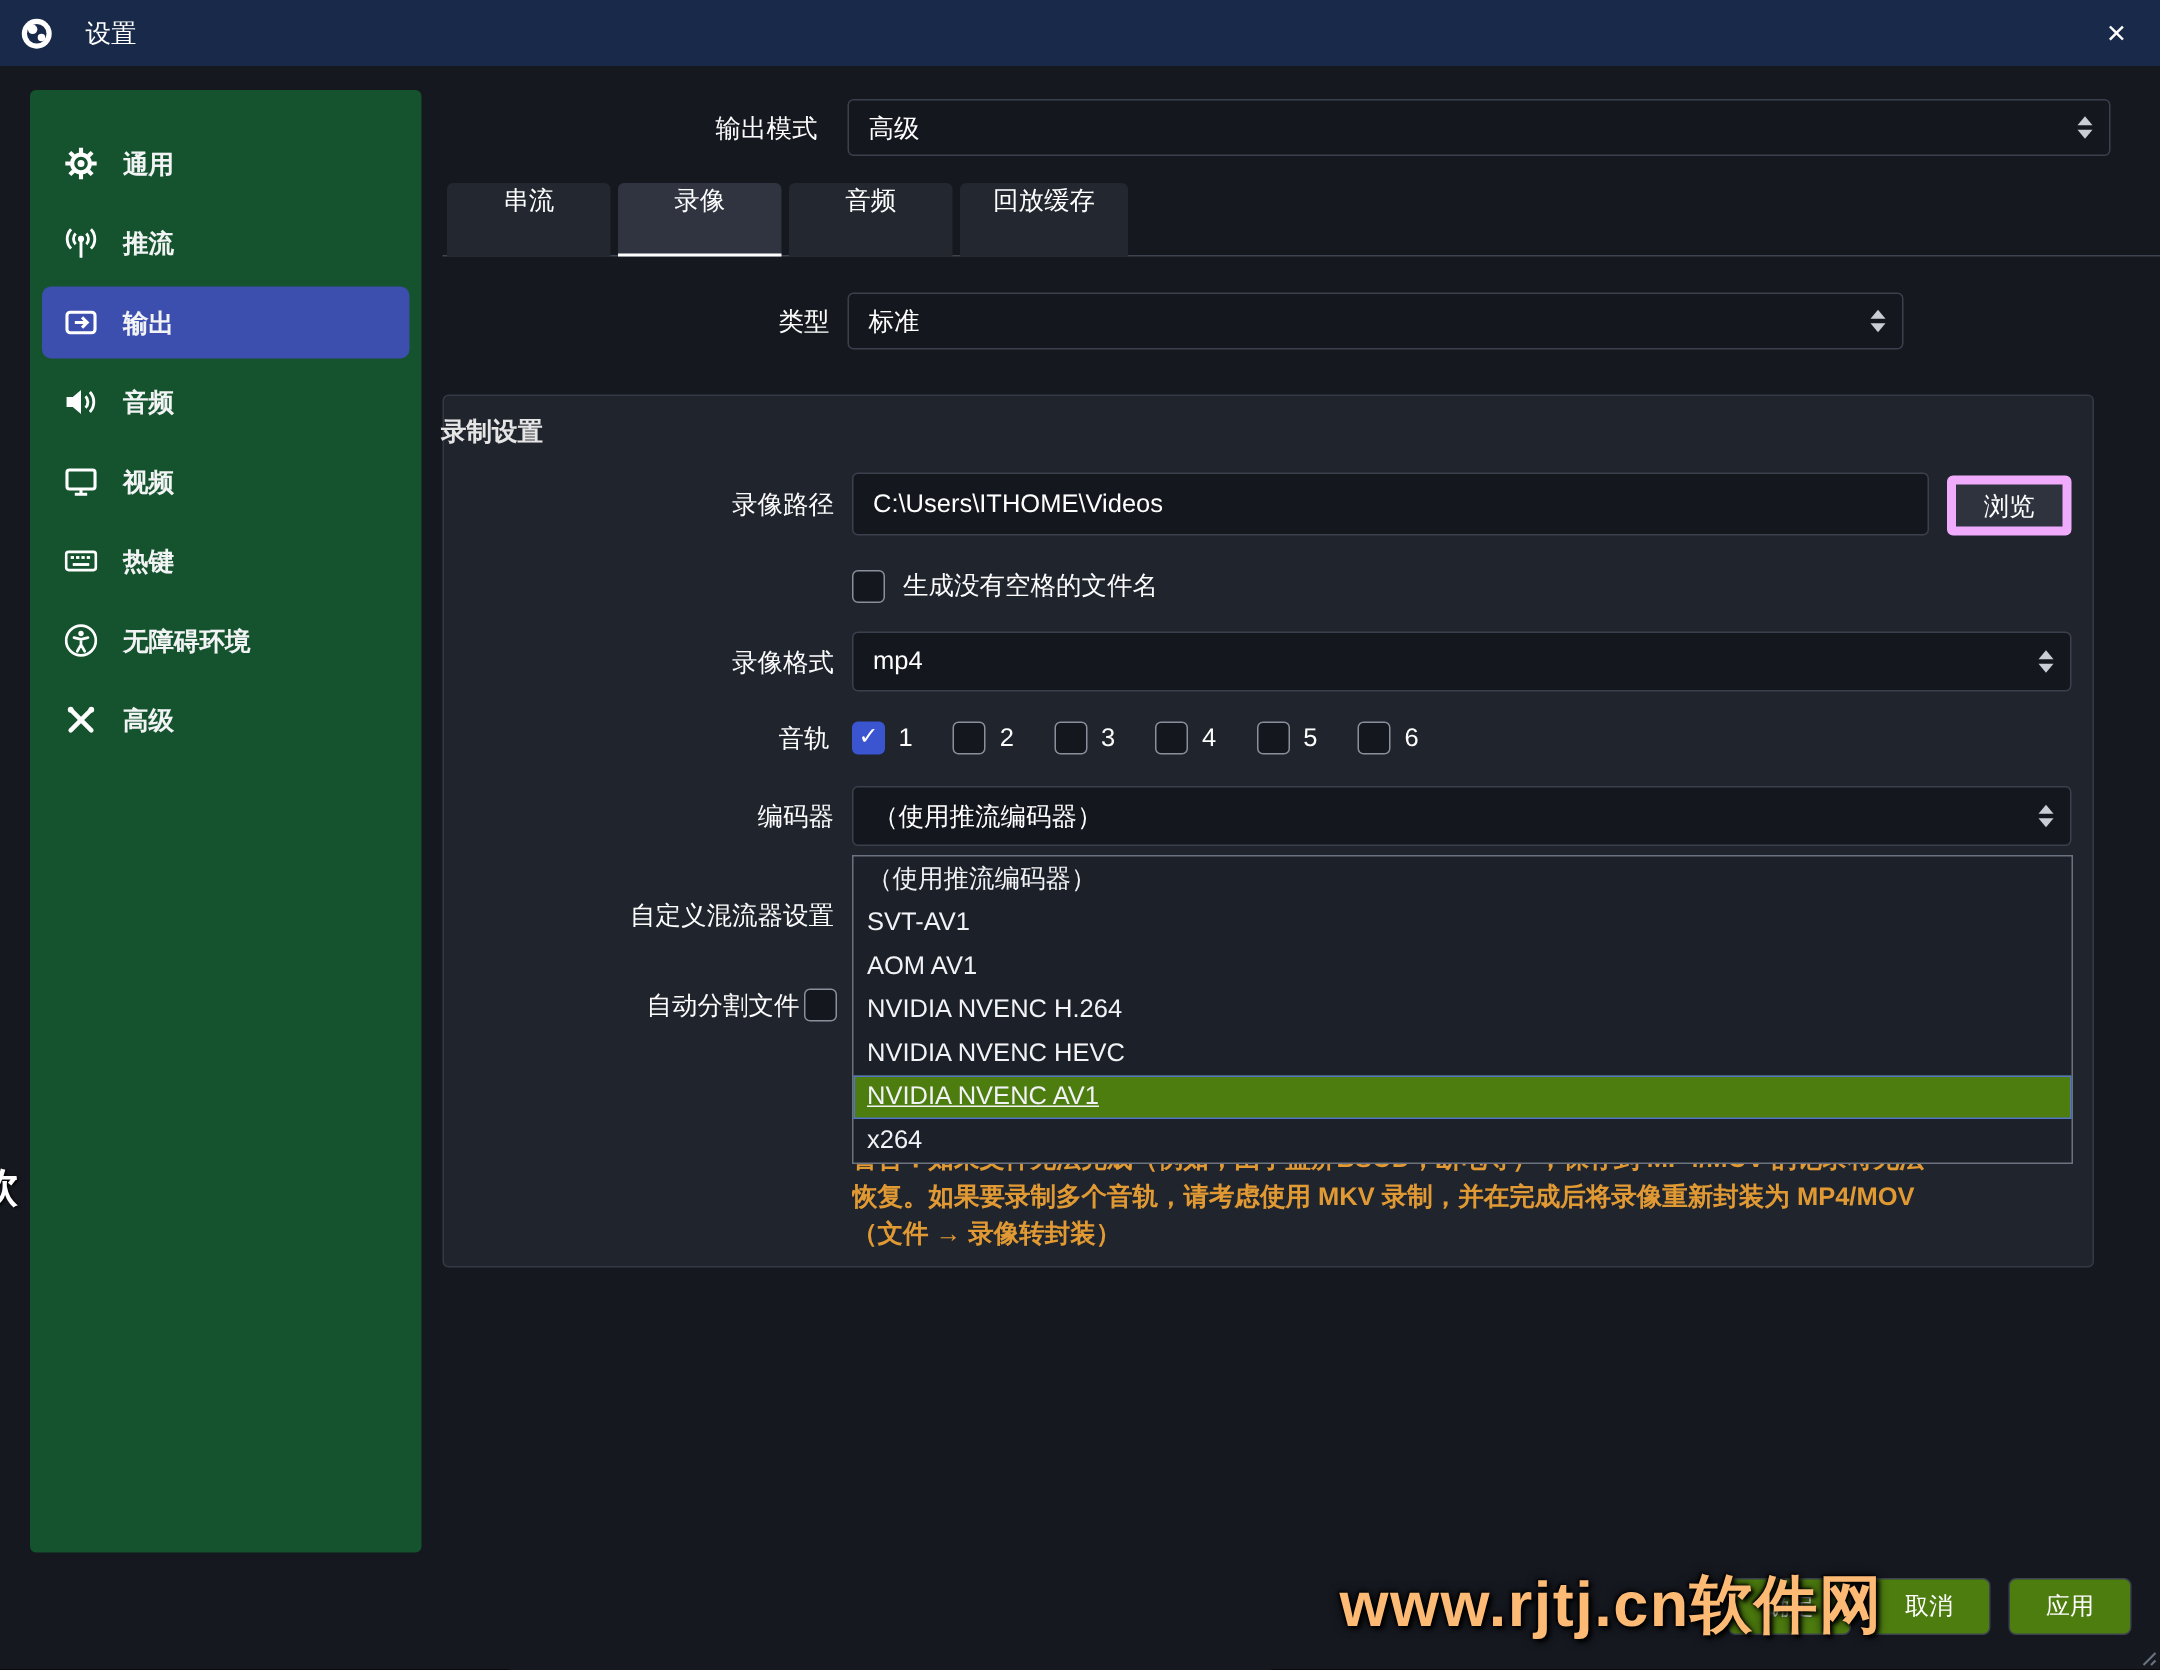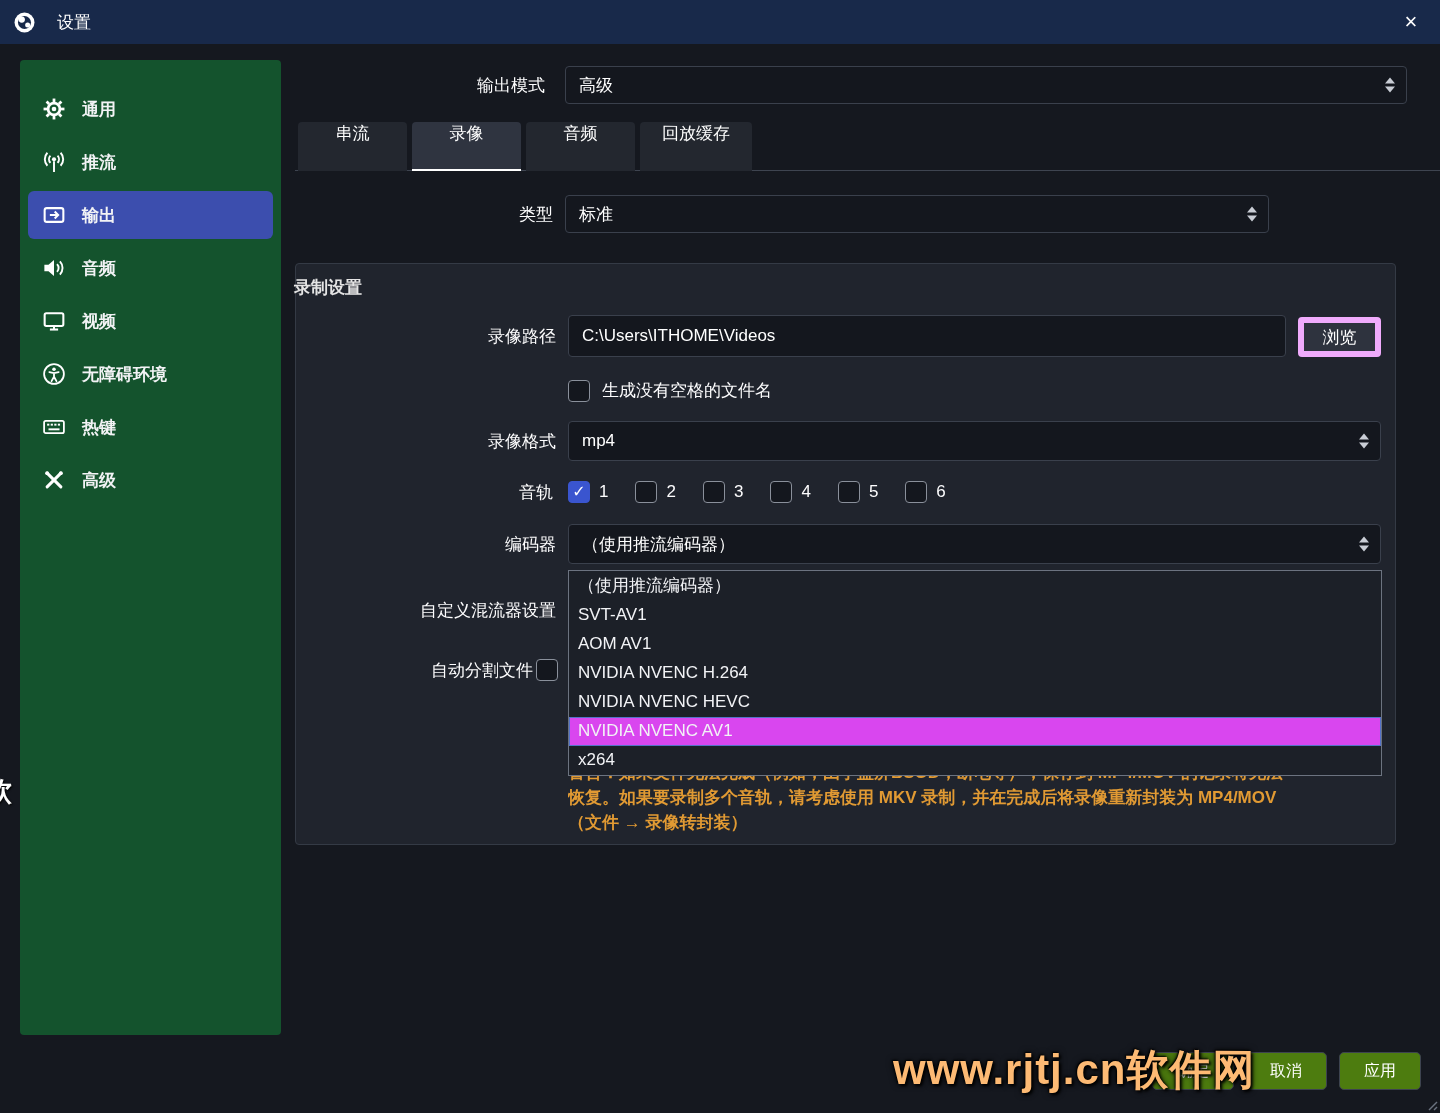--- a/index.html
+++ b/index.html
@@ -73,21 +73,21 @@
   .checkbox.checked { background:#3a55cf; border-color:#3a55cf; }
   .checkbox.checked .mark { display:block; }
   .chk-row { position:absolute; display:flex; align-items:center; gap:12px; color:#fdfdfe; }
   .track-group { display:flex; align-items:center; gap:9px; margin-right:15px; }
   
   .dropdown {
     position:absolute; left:568px; top:570px; width:814px; height:206px; z-index:6;
     background:#1c2028; border:1px solid #6c7380; display:flex; flex-direction:column;
   }
   .dd-item { flex:1; display:flex; align-items:center; padding-left:9px; color:#f2f3f6; cursor:pointer; }
-  .dd-item.selected { background:#d946ef; outline:1px solid #5573c9; outline-offset:-1px; }
+  .dd-item.selected { background:#4d7c0f; outline:1px solid #5573c9; outline-offset:-1px;text-decoration:underline; }
   
   .warning {
     position:absolute; left:568px; top:760px; width:812px; height:72px; overflow:hidden;
     color:#e19a33; font-weight:600; line-height:25px; z-index:1;
   }
   
   .btn {
     position:absolute; top:1052px; height:38px; width:82px;
     background:#4d7c0f; border:1px solid #3d434f; border-radius:5px; color:#fff; font-size:16px; cursor:pointer; z-index:8;
   }
@@ -180,44 +180,44 @@
             <rect x="1.2" y="2.4" width="13.6" height="9.2" rx="1.2"></rect>
             <line x1="5" y1="14.2" x2="11" y2="14.2"></line>
             <line x1="8" y1="11.6" x2="8" y2="14.2"></line>
           </svg>
       </span>
       <span>视频</span>
     </div>
     <div class="side-item">
       <span class="icon">
         <svg viewBox="0 0 16 16">
-            <circle cx="8" cy="8" r="7.2" fill="none" stroke="#fff" stroke-width="1.3"></circle>
-            <circle cx="8" cy="4.6" r="1.3" fill="#fff"></circle>
-            <path d="M4.6 6.6 8 7.4 11.4 6.6 M8 7.4 V10 M8 10 6.2 13.2 M8 10 9.8 13.2" stroke="#fff" stroke-width="1.3" fill="none" stroke-linecap="round"></path>
-          </svg>
-      </span>
-      <span>无障碍环境</span>
-    </div>
-    <div class="side-item">
-      <span class="icon">
-        <svg viewBox="0 0 16 16">
             <rect x="0.8" y="3.6" width="14.4" height="8.8" rx="1.2" fill="none" stroke="#fff" stroke-width="1.3"></rect>
             <g fill="#fff">
               <rect x="3" y="5.6" width="1.6" height="1.4"></rect>
               <rect x="5.6" y="5.6" width="1.6" height="1.4"></rect>
               <rect x="8.2" y="5.6" width="1.6" height="1.4"></rect>
               <rect x="10.8" y="5.6" width="1.6" height="1.4"></rect>
               <rect x="4" y="9" width="8" height="1.4"></rect>
             </g>
           </svg>
       </span>
       <span>热键</span>
     </div>
     <div class="side-item">
       <span class="icon">
+        <svg viewBox="0 0 16 16">
+            <circle cx="8" cy="8" r="7.2" fill="none" stroke="#fff" stroke-width="1.3"></circle>
+            <circle cx="8" cy="4.6" r="1.3" fill="#fff"></circle>
+            <path d="M4.6 6.6 8 7.4 11.4 6.6 M8 7.4 V10 M8 10 6.2 13.2 M8 10 9.8 13.2" stroke="#fff" stroke-width="1.3" fill="none" stroke-linecap="round"></path>
+          </svg>
+      </span>
+      <span>无障碍环境</span>
+    </div>
+    <div class="side-item">
+      <span class="icon">
         <svg viewBox="0 0 16 16" stroke="#fff" stroke-width="2.2" stroke-linecap="round">
             <line x1="3" y1="3" x2="13" y2="13"></line>
             <line x1="13" y1="3" x2="3" y2="13"></line>
             <circle cx="3" cy="3" r="1.4" fill="#fff" stroke="none"></circle>
             <circle cx="13" cy="3" r="1.4" fill="#fff" stroke="none"></circle>
           </svg>
       </span>
       <span>高级</span>
     </div>
   </nav>

